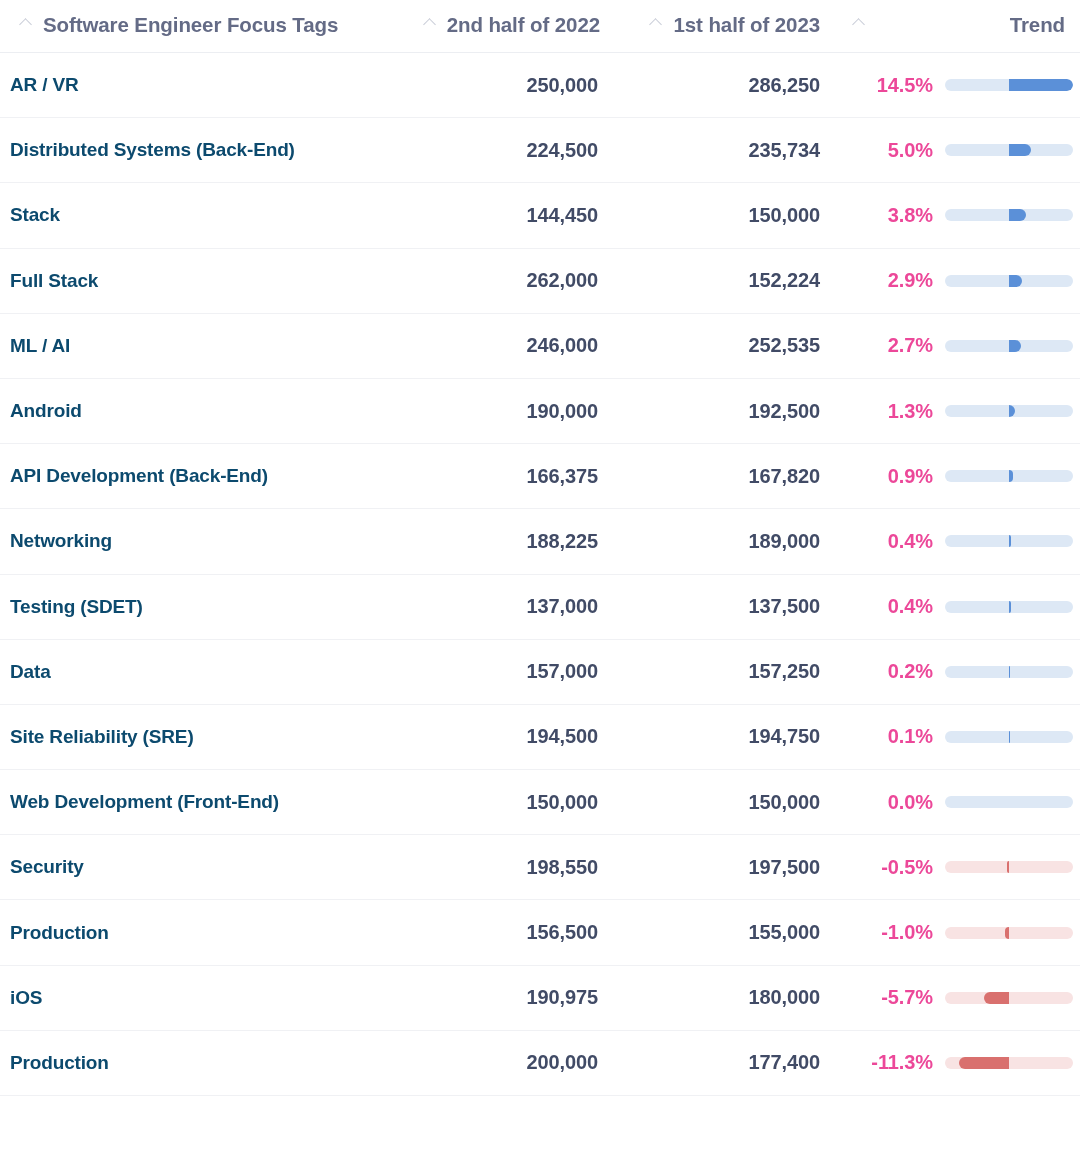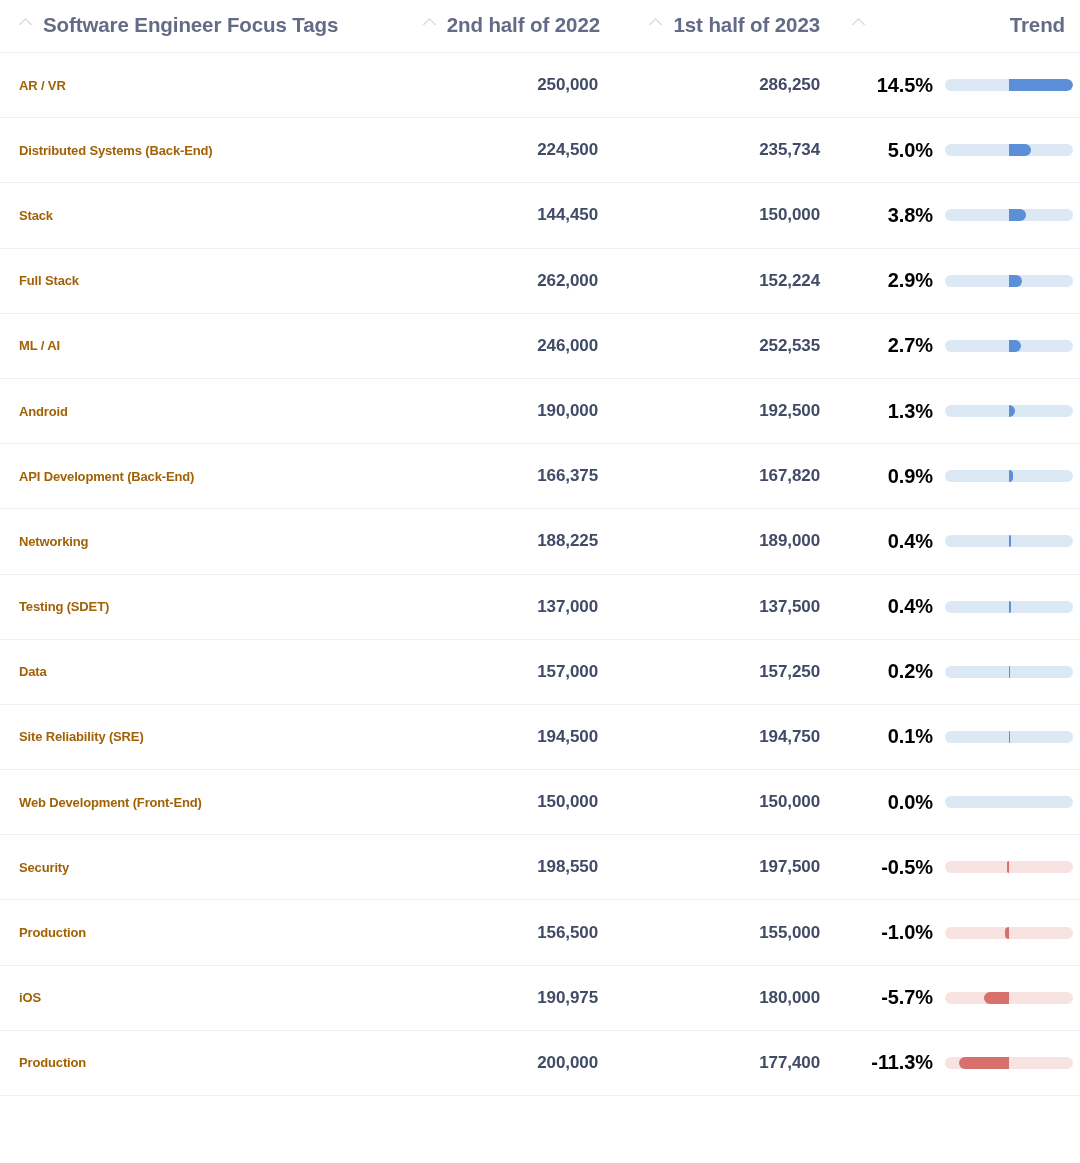--- a/index.html
+++ b/index.html
@@ -88,46 +88,46 @@
   
   tbody tr { height: 65.2px; }
   tbody td {
     padding: 0;
     border-bottom: 1px solid #f0f1f4;
     vertical-align: middle;
     background: #ffffff;
   }
 
   .cell-label {
-    padding-left: 19px;
-    font-size: 13px;
+    padding-left: 10px;
+    font-size: 19px;
     font-weight: 700;
-    color: #a16207;
+    color: #0c4a6e;
     letter-spacing: -0.15px;
     white-space: nowrap;
   }
 
   .cell-num {
     text-align: right;
     padding-right: 12px;
-    font-size: 17px;
+    font-size: 20px;
     font-weight: 700;
     color: #414b66;
     letter-spacing: -0.1px;
     font-variant-numeric: tabular-nums;
     white-space: nowrap;
   }
   .cell-num.curr { padding-right: 15px; }
 
   .cell-pct {
     text-align: right;
     padding-right: 12px;
     font-size: 20px;
     font-weight: 700;
-    color: #000000;
+    color: #ec4899;
     letter-spacing: -0.1px;
     font-variant-numeric: tabular-nums;
     white-space: nowrap;
   }
 
   .cell-trend { padding: 0; }
 
   
   .trend-bar {
     position: relative;

